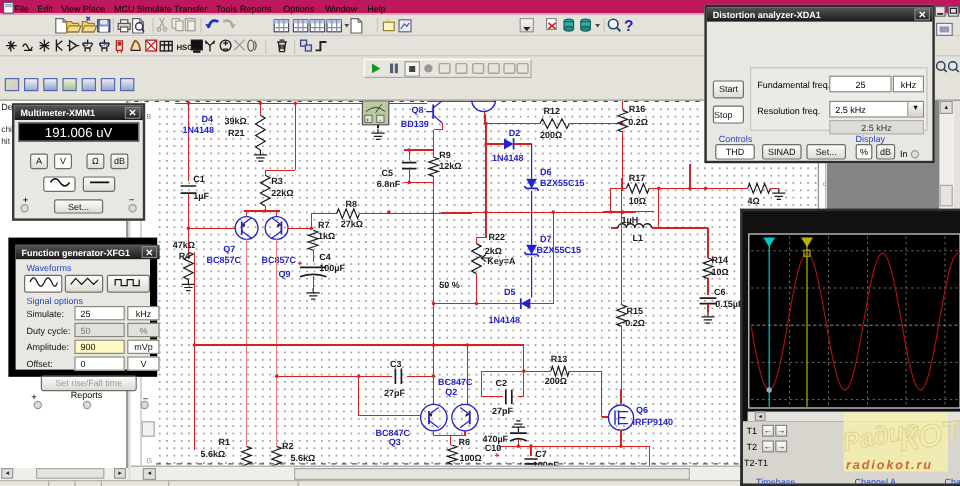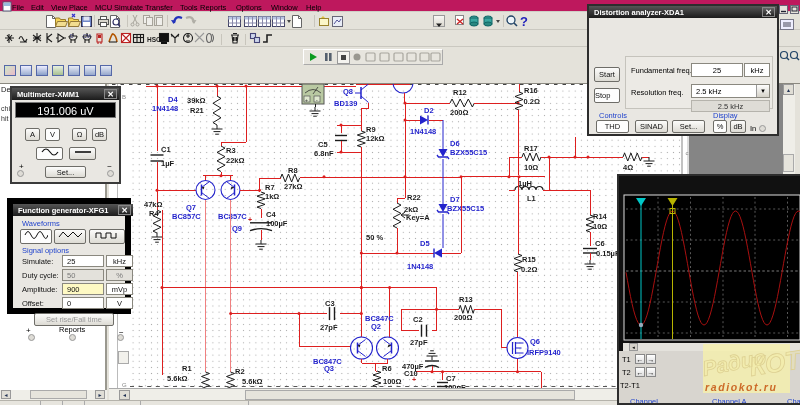--- a/index.html
+++ b/index.html
@@ -690,21 +690,21 @@
       <span style="position:absolute;left:6px;top:0px;width:9px;height:8px;background:#d4d1c9;border:1px solid #999;font-size:5px;text-align:center;line-height:7px;box-sizing:border-box">◂</span>
     </div>
     <div style="position:absolute;left:0px;top:175px;width:183px;height:56px;background:#d8d5cf">
       <span style="position:absolute;left:3px;top:4px;font-size:7.5px">T1</span>
       <span style="position:absolute;left:3px;top:17px;font-size:7.5px">T2</span>
       <span style="position:absolute;left:1px;top:30px;font-size:7.5px">T2-T1</span>
       <span style="position:absolute;left:16px;top:3px;width:10px;height:10px;background:linear-gradient(#fff,#ddd);border:1px solid #888;font-size:7px;text-align:center;line-height:9px;box-sizing:border-box;font-weight:bold">←</span>
       <span style="position:absolute;left:27px;top:3px;width:10px;height:10px;background:linear-gradient(#fff,#ddd);border:1px solid #888;font-size:7px;text-align:center;line-height:9px;box-sizing:border-box;font-weight:bold">→</span>
       <span style="position:absolute;left:16px;top:16px;width:10px;height:10px;background:linear-gradient(#fff,#ddd);border:1px solid #888;font-size:7px;text-align:center;line-height:9px;box-sizing:border-box;font-weight:bold">←</span>
       <span style="position:absolute;left:27px;top:16px;width:10px;height:10px;background:linear-gradient(#fff,#ddd);border:1px solid #888;font-size:7px;text-align:center;line-height:9px;box-sizing:border-box;font-weight:bold">→</span>
-      <span style="position:absolute;left:11px;top:46px;font-size:7.5px;color:#2244cc">Channel</span>
+      <span style="position:absolute;left:11px;top:46px;font-size:7.5px;color:#2244cc">Timebase</span>
       <span style="position:absolute;left:93px;top:46px;font-size:7.5px;color:#2244cc">Channel A</span>
       <span style="position:absolute;left:168px;top:46px;font-size:7.5px;color:#2244cc">Chann</span>
     </div>
   </div>
 <div style="position:absolute;left:703px;top:344px;width:87px;height:49px;background:rgba(248,241,170,0.75);z-index:40"></div>
 <svg width="110" height="62" style="position:absolute;left:698px;top:338px;z-index:41">
     <text x="6" y="38" font-size="21" font-weight="bold" font-style="italic" fill="rgba(246,238,164,0.35)" stroke="#ddd092" stroke-width="0.8" transform="rotate(-11 6 38)" font-family="Liberation Sans">Радио</text>
     <text x="53" y="38" font-size="26" font-weight="bold" font-style="italic" fill="rgba(246,238,164,0.35)" stroke="#ddd092" stroke-width="0.8" transform="rotate(-9 53 38)" font-family="Liberation Sans">КОТ</text>
     <text x="7" y="53" font-size="10.5" font-weight="bold" font-style="italic" fill="#cc6a28" font-family="Liberation Sans" letter-spacing="1.6">radiokot.ru</text>
   </svg>

